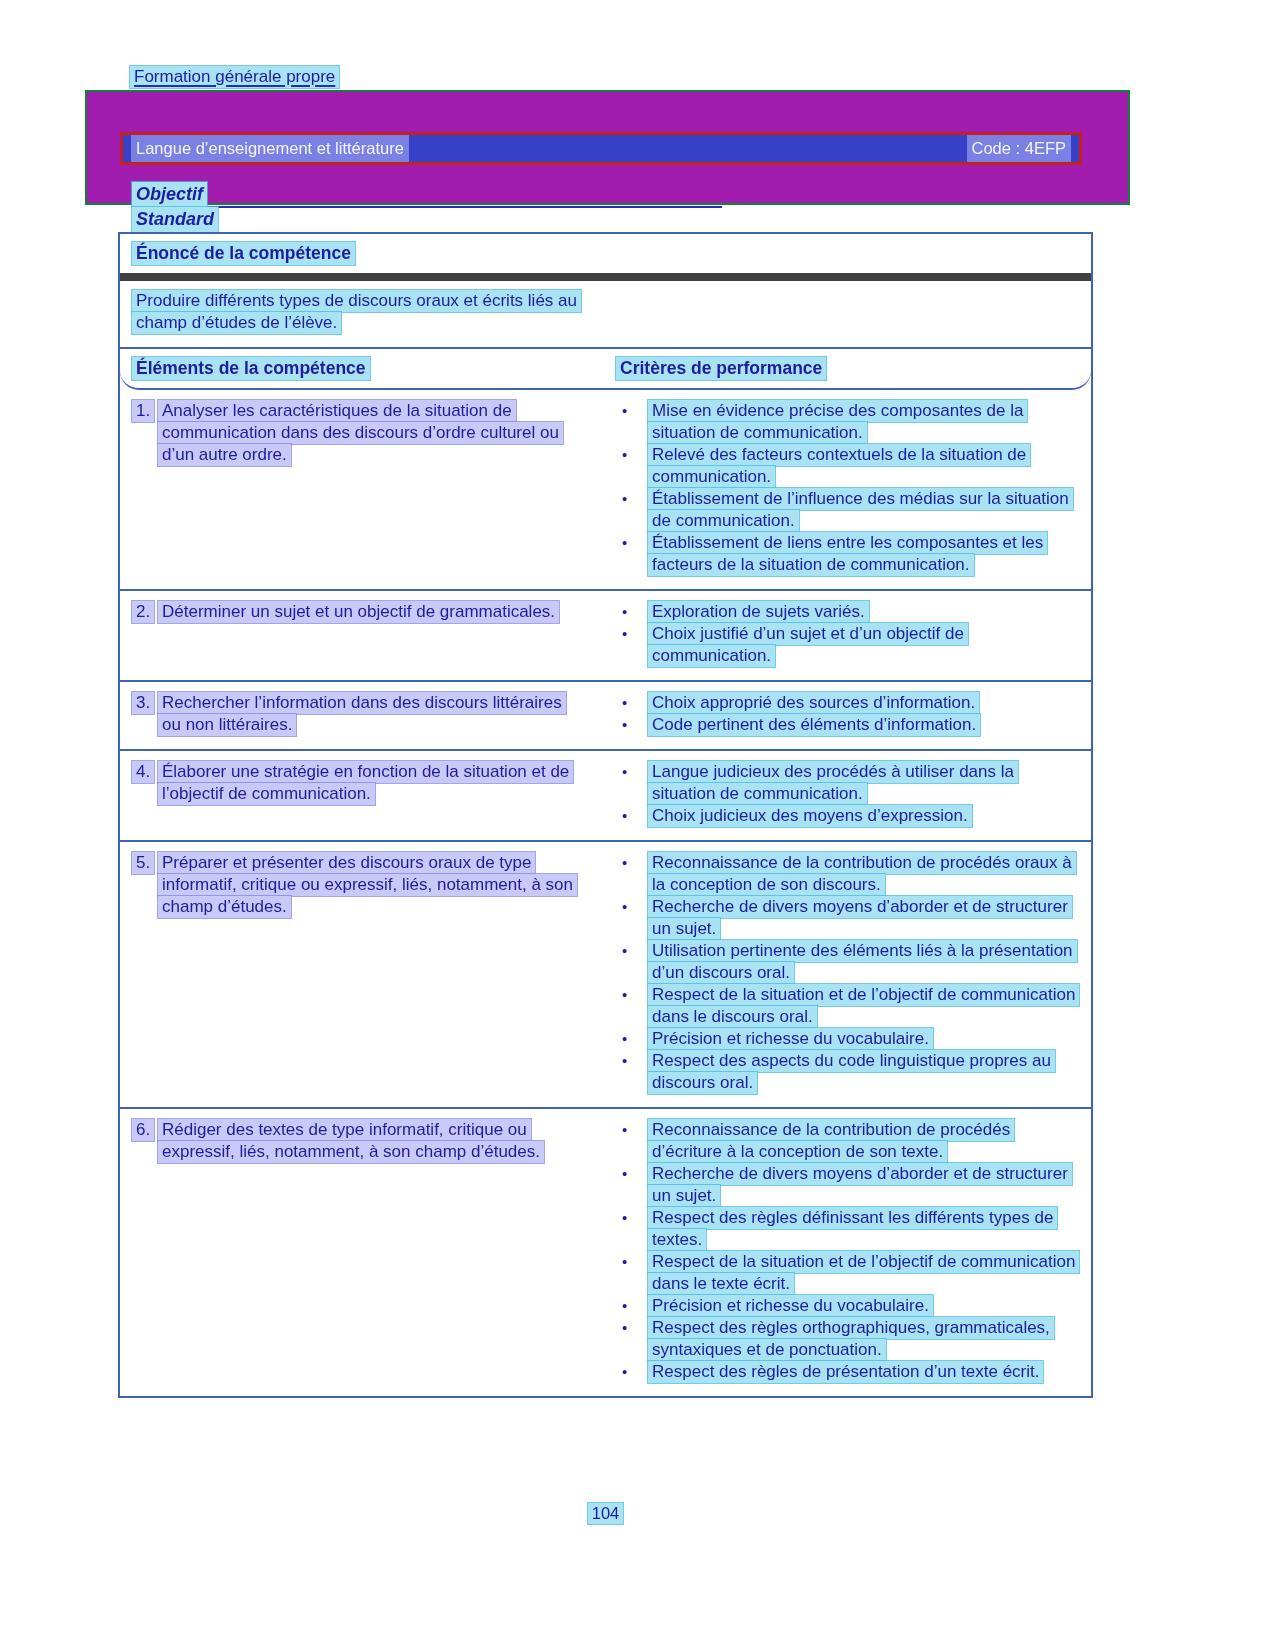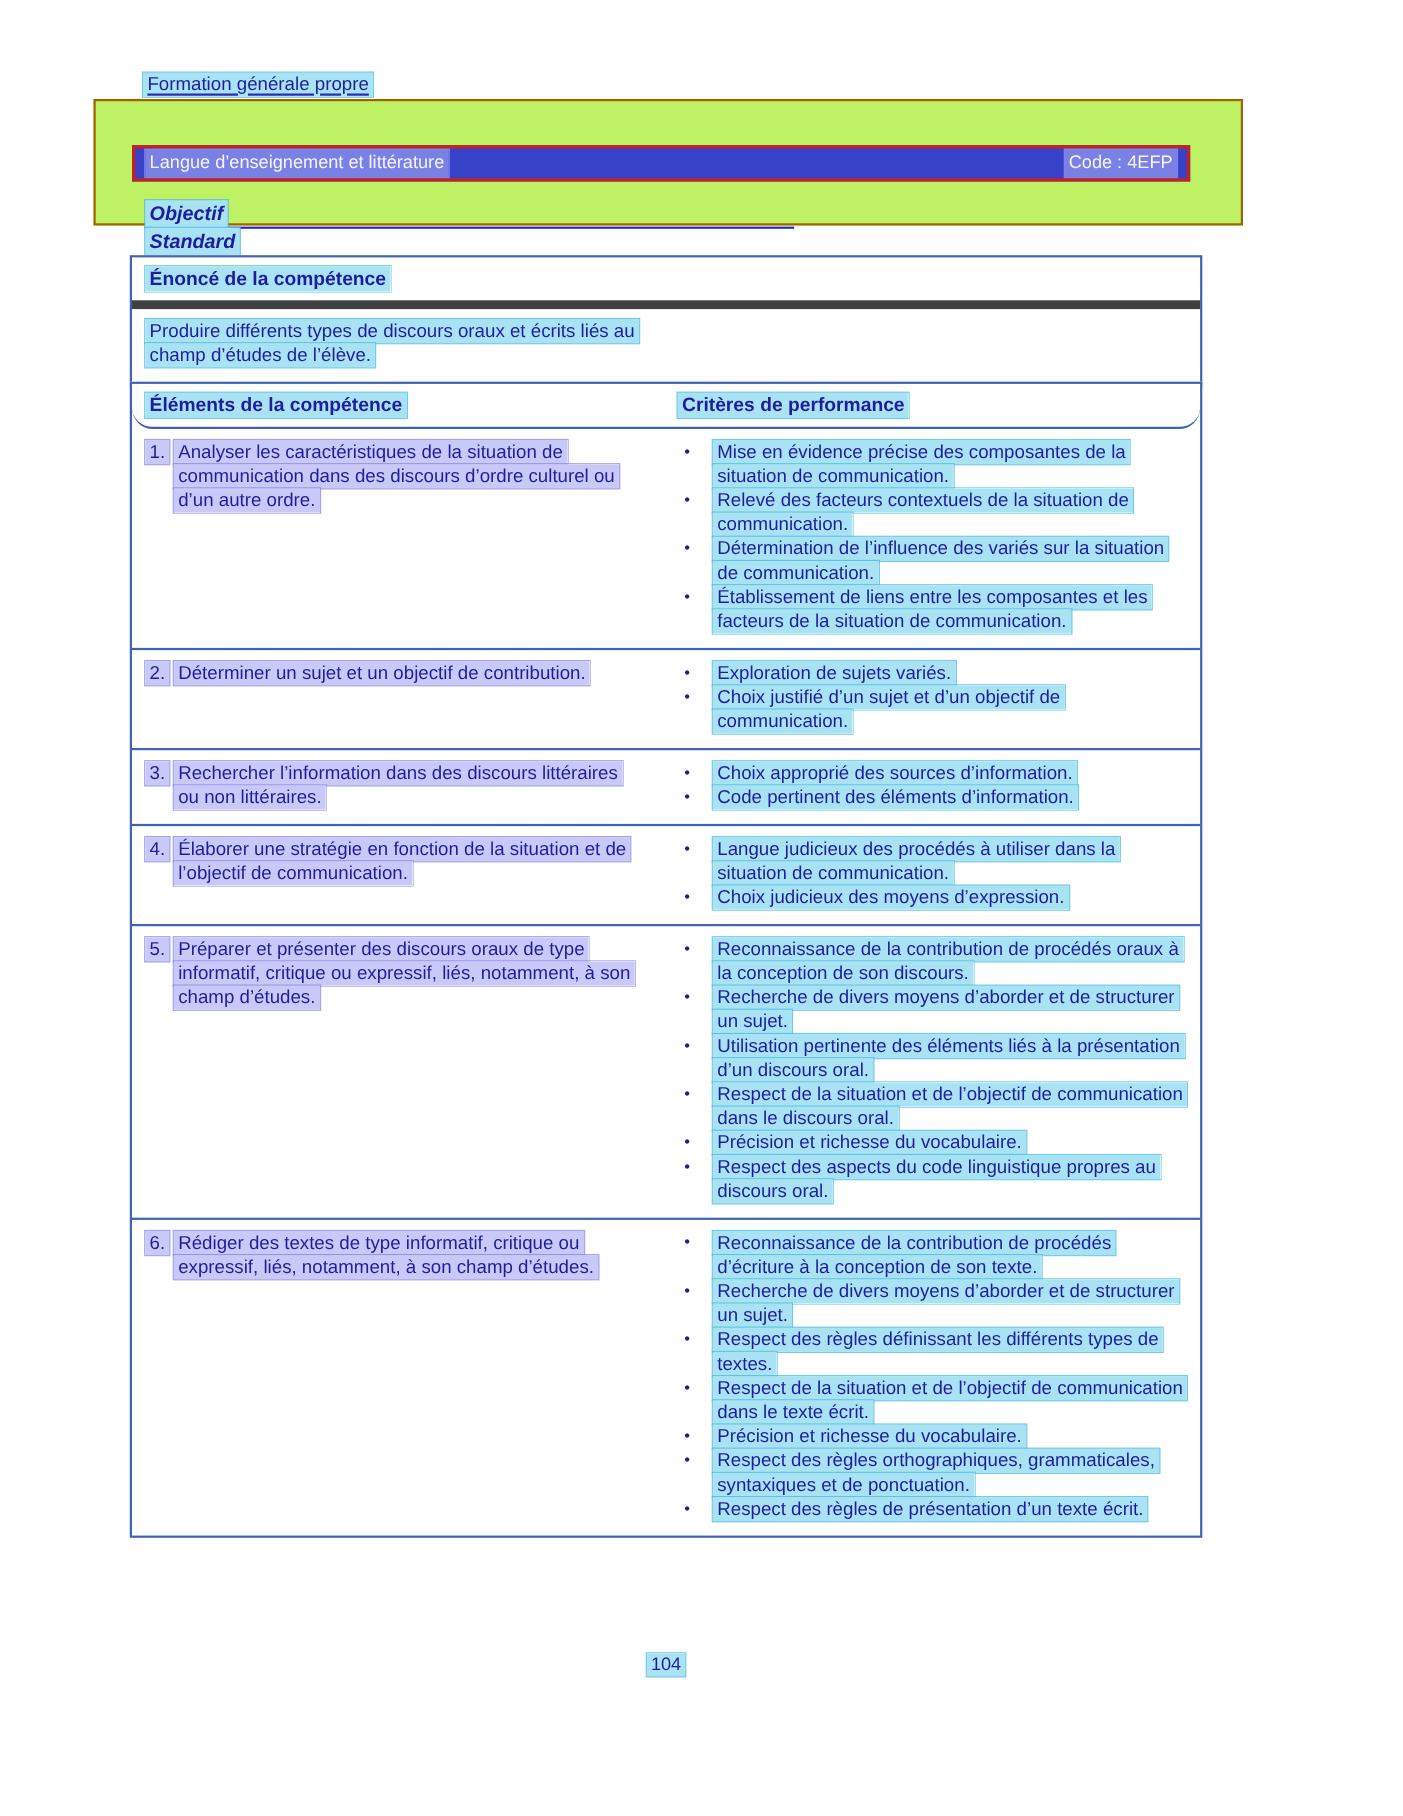--- a/index.html
+++ b/index.html
@@ -17,21 +17,21 @@
   .cyan { background:#a9e2f3; box-shadow:0 0 0 1px rgba(70,185,224,0.75); }
   .lav  { background:#c9c9f7; box-shadow:0 0 0 1px rgba(125,125,230,0.7); }
   .bar-hl { background:rgba(158,163,243,0.65); box-shadow:0 0 0 1px rgba(190,190,255,0.5); color:#f4f4ff; }
   .u { text-decoration:underline; text-underline-offset:3px; text-decoration-thickness:2px; text-decoration-color:#2a2ab8; }
   .bold { font-weight:bold; }
 
   .doc-header { position:absolute; left:130px; top:66px; font-size:17px; }
 
   .title-box {
     position:absolute; left:85px; top:90px; width:1045px; height:115px;
-    background:#bef264; border:2px solid #a16207;
+    background:#a21caf; border:2px solid #15803d;
   }
   .red-frame {
     position:absolute; left:33px; right:46px; top:40px;
     border:3px solid #c42222; background:#3742c8;
   }
   .blue-bar {
     height:27px; display:flex; align-items:center; justify-content:space-between;
     padding:0 9px; font-size:16.5px; color:#eef0ff;
   }
   .col-headers {
@@ -126,33 +126,33 @@
             <div class="crit">
               <span class="bullet">•</span>
               <span class="crit-text"><span class="hl cyan">Mise en évidence précise des composantes de la situation de communication.</span></span>
             </div>
             <div class="crit">
               <span class="bullet">•</span>
               <span class="crit-text"><span class="hl cyan">Relevé des facteurs contextuels de la situation de communication.</span></span>
             </div>
             <div class="crit">
               <span class="bullet">•</span>
-              <span class="crit-text"><span class="hl cyan">Détermination de l’influence des variés sur la situation de communication.</span></span>
+              <span class="crit-text"><span class="hl cyan">Établissement de l’influence des médias sur la situation de communication.</span></span>
             </div>
             <div class="crit">
               <span class="bullet">•</span>
               <span class="crit-text"><span class="hl cyan">Établissement de liens entre les composantes et les facteurs de la situation de communication.</span></span>
             </div>
           </div>
         </div>
         <div class="m-row">
           <div class="el-cell">
             <div class="el-item">
               <span class="el-num"><span class="hl lav">2.</span></span>
-              <span class="el-text"><span class="hl lav">Déterminer un sujet et un objectif de contribution.</span></span>
+              <span class="el-text"><span class="hl lav">Déterminer un sujet et un objectif de grammaticales.</span></span>
             </div>
           </div>
           <div class="cr-cell">
             <div class="crit">
               <span class="bullet">•</span>
               <span class="crit-text"><span class="hl cyan">Exploration de sujets variés.</span></span>
             </div>
             <div class="crit">
               <span class="bullet">•</span>
               <span class="crit-text"><span class="hl cyan">Choix justifié d’un sujet et d’un objectif de communication.</span></span>

